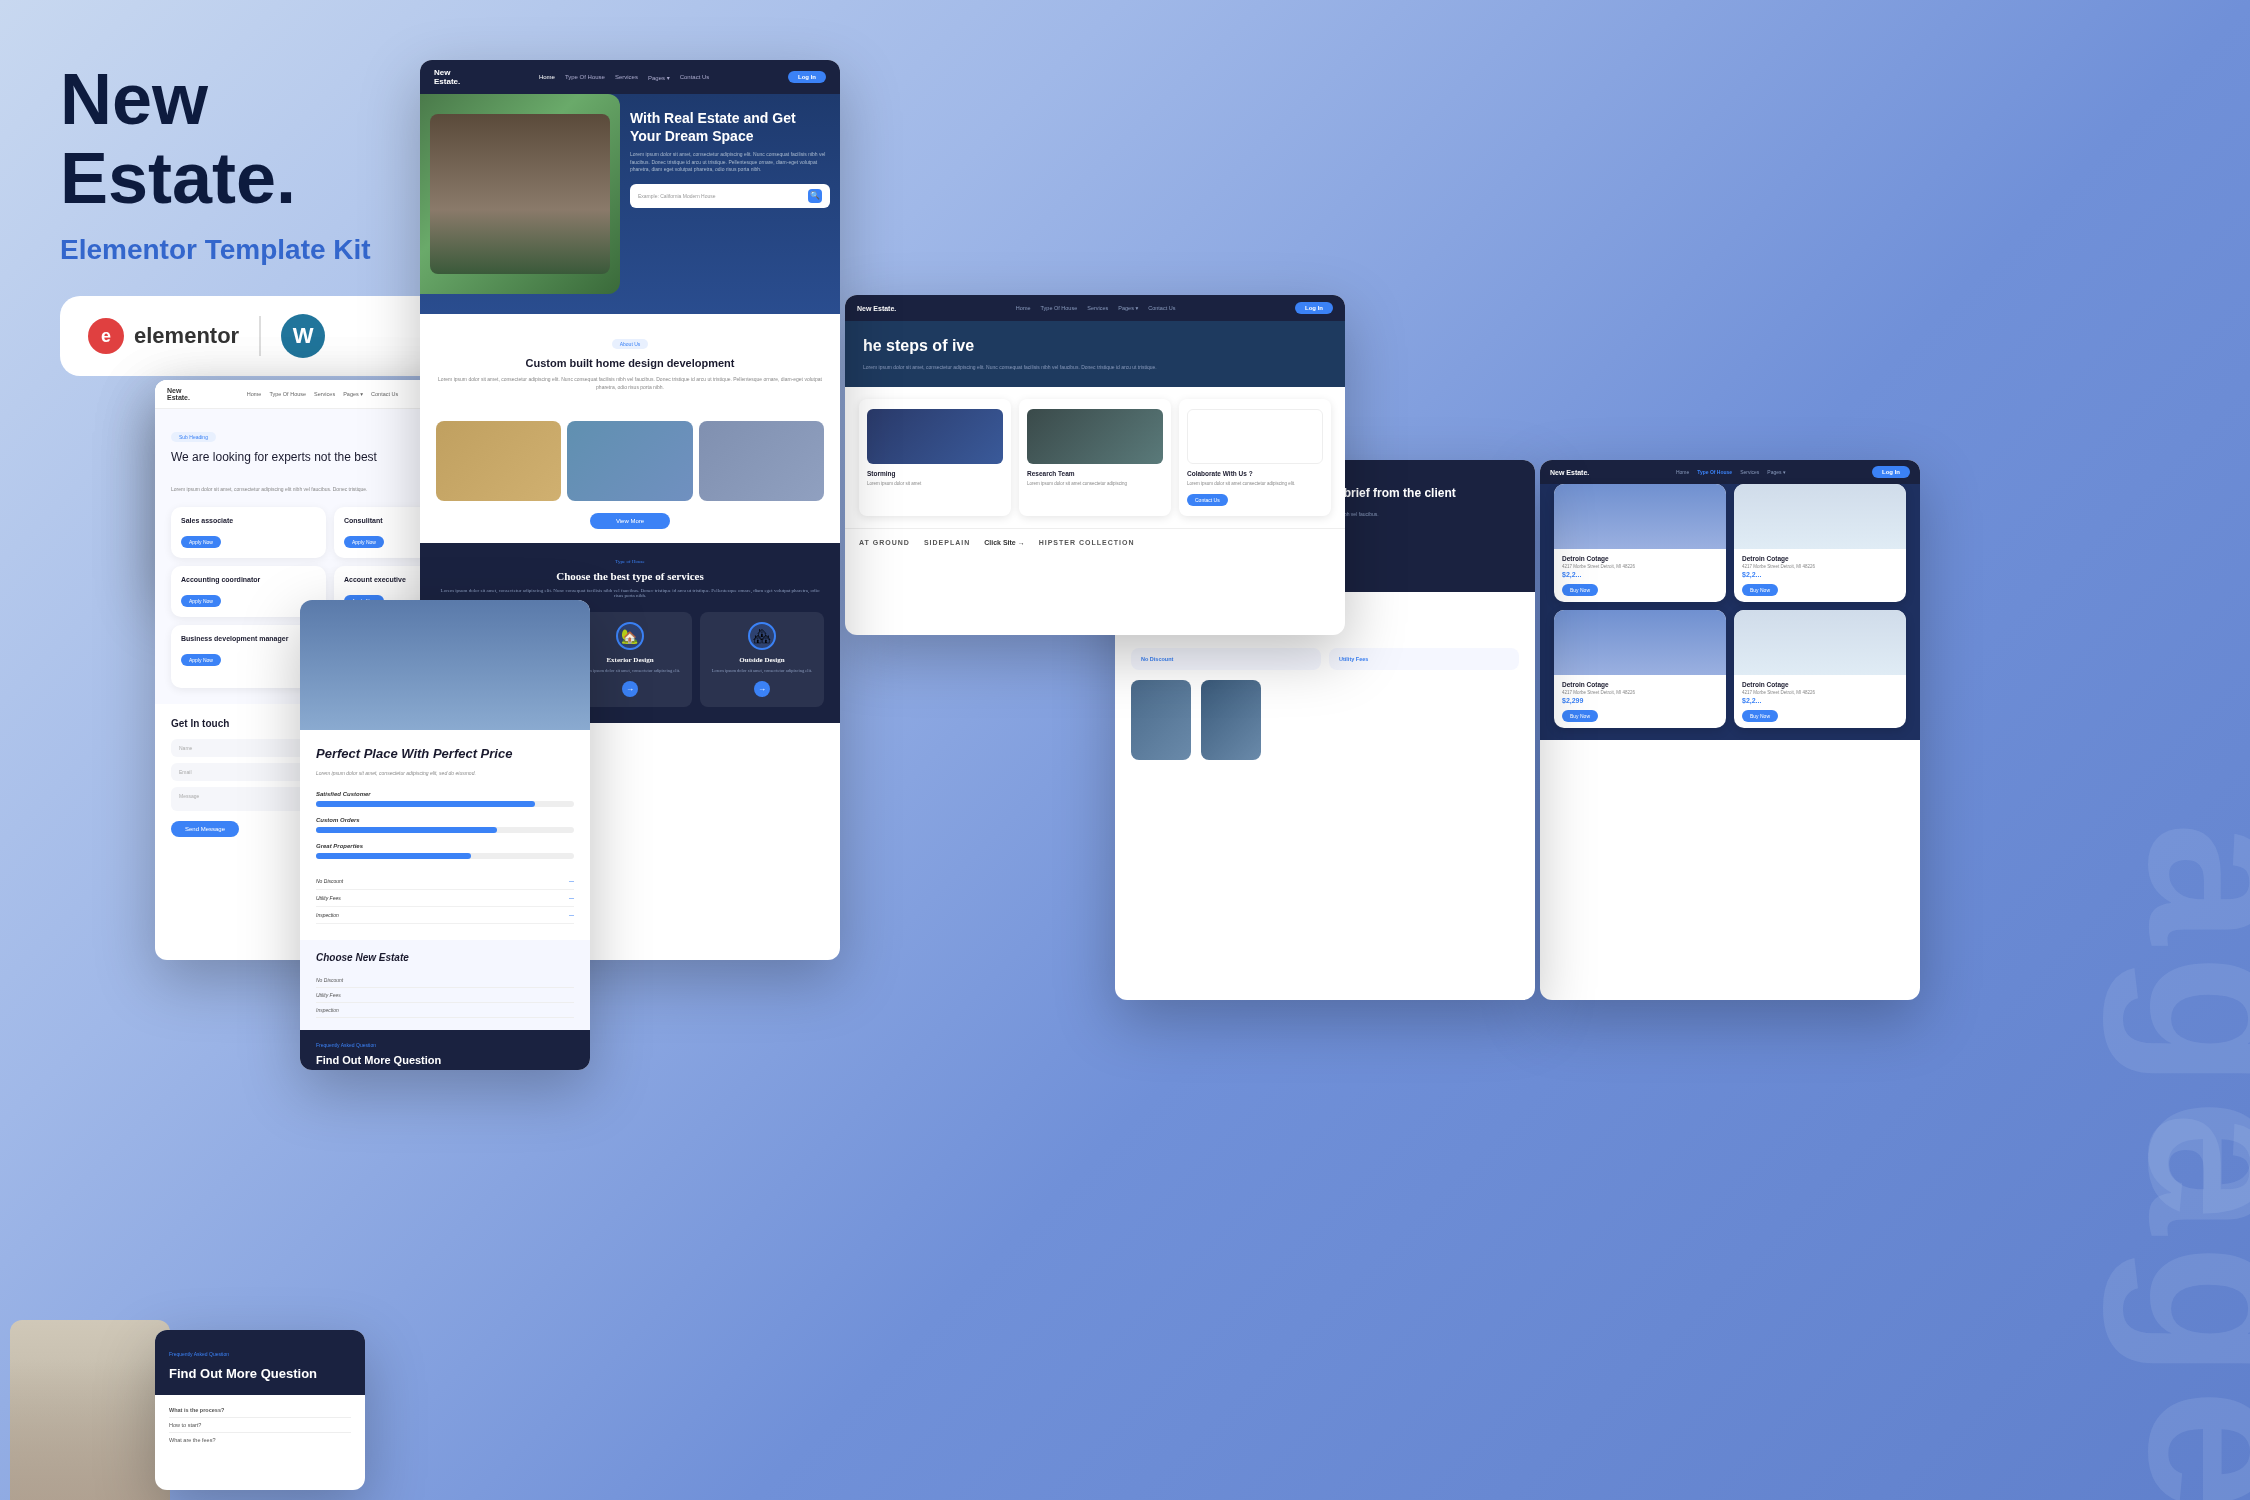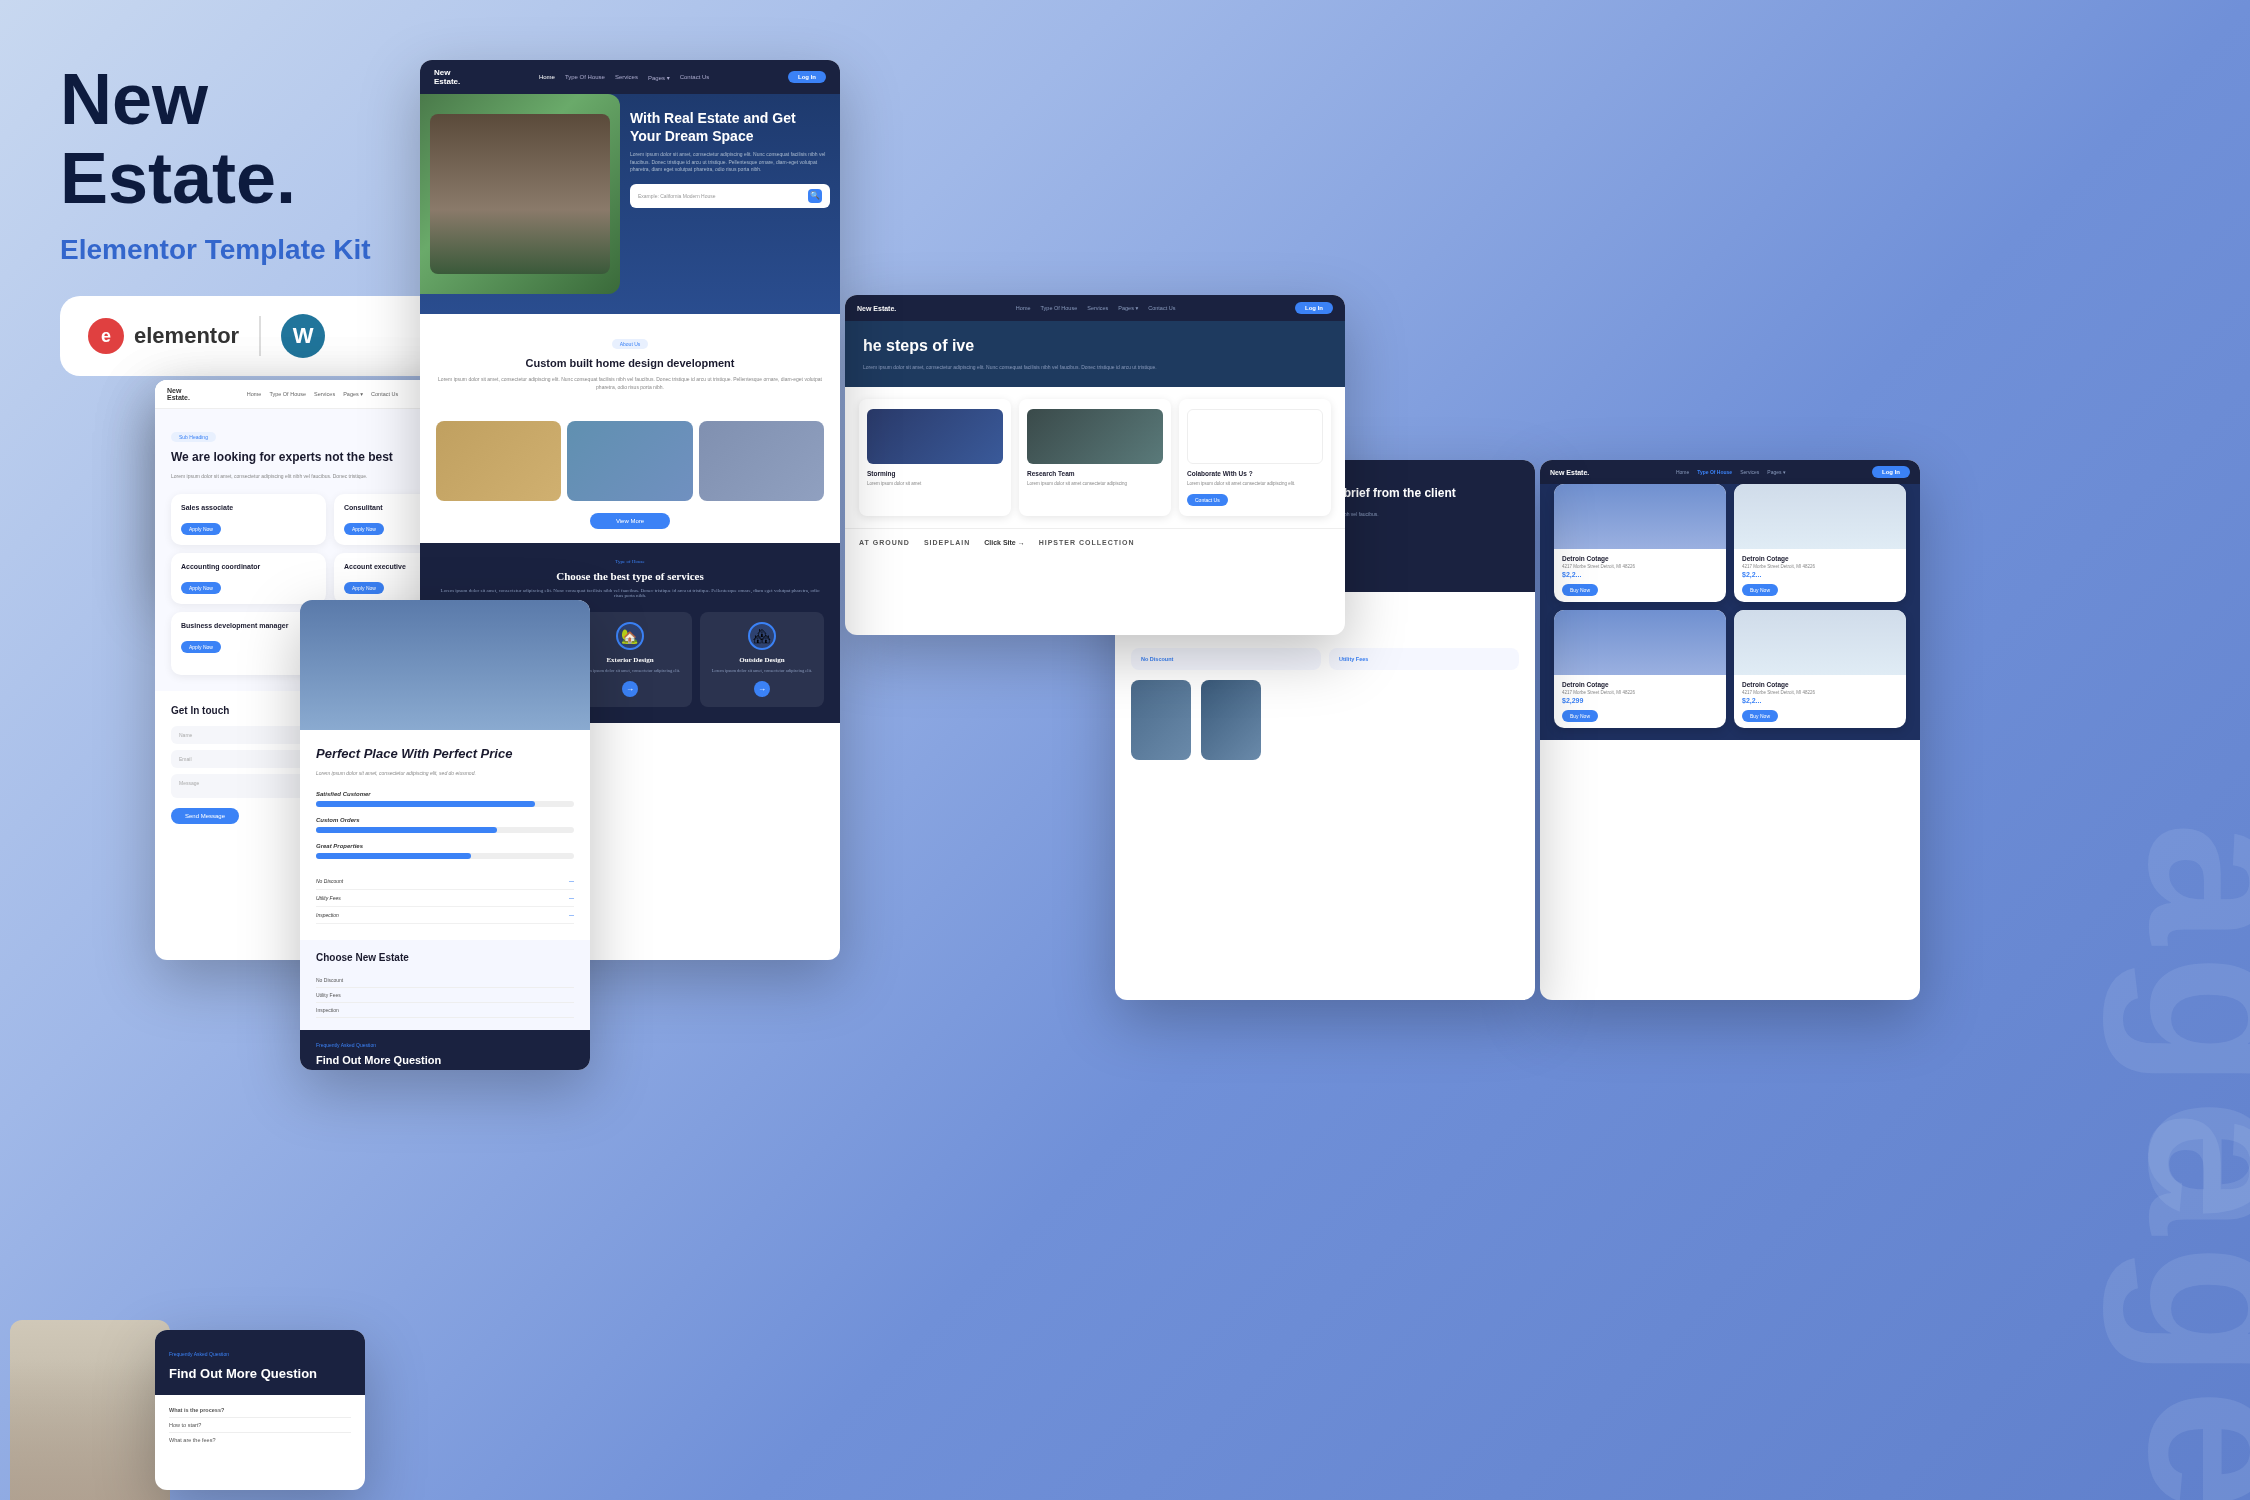--- a/index.html
+++ b/index.html
@@ -401,21 +401,21 @@
       gap: 8px;
       font-size: 6px;
       color: #333;
       border-bottom: 1px solid #eee;
     }
     .jobs-section {
       padding: 16px;
       background: #f8f9ff;
     }
     .jobs-tag { font-size: 5px; color: #3b82f6; background: #e8f0fe; border-radius: 8px; padding: 2px 8px; display: inline-block; margin-bottom: 8px; }
-    .jobs-title { font-size: 12px; font-weight: 700; color: #1a1a2e; line-height: 1.3; margin-bottom: 6px; }
+    .jobs-title { font-size: 12px; font-weight: 400; color: #1a1a2e; line-height: 1.3; margin-bottom: 19px; }
     .jobs-desc { font-size: 5px; color: #888; line-height: 1.6; margin-bottom: 14px; }
     .job-cards-grid {
       display: grid;
       grid-template-columns: 1fr 1fr;
       gap: 8px;
     }
     .job-card {
       background: white;
       border-radius: 10px;
       padding: 10px 10px;
@@ -530,20 +530,21 @@
       color: #333;
       padding: 5px 0;
       border-bottom: 1px solid #f0f0f0;
     }
     .pricing-list-item .item-value { color: #3b82f6; font-weight: 600; }
 
     
     .choose-section {
       background: #f5f7ff;
       padding: 12px 16px;
+      font-style: italic;
     }
     .choose-title { font-size: 10px; font-weight: 700; color: #1a1a2e; margin-bottom: 10px; }
     .choose-item { font-size: 5px; color: #555; padding: 4px 0; border-bottom: 1px solid #eee; }
 
     
     .faq-section {
       background: #1a2240;
       padding: 12px 16px;
     }
     .faq-tag { font-size: 5px; color: #3b82f6; margin-bottom: 6px; display: block; }

